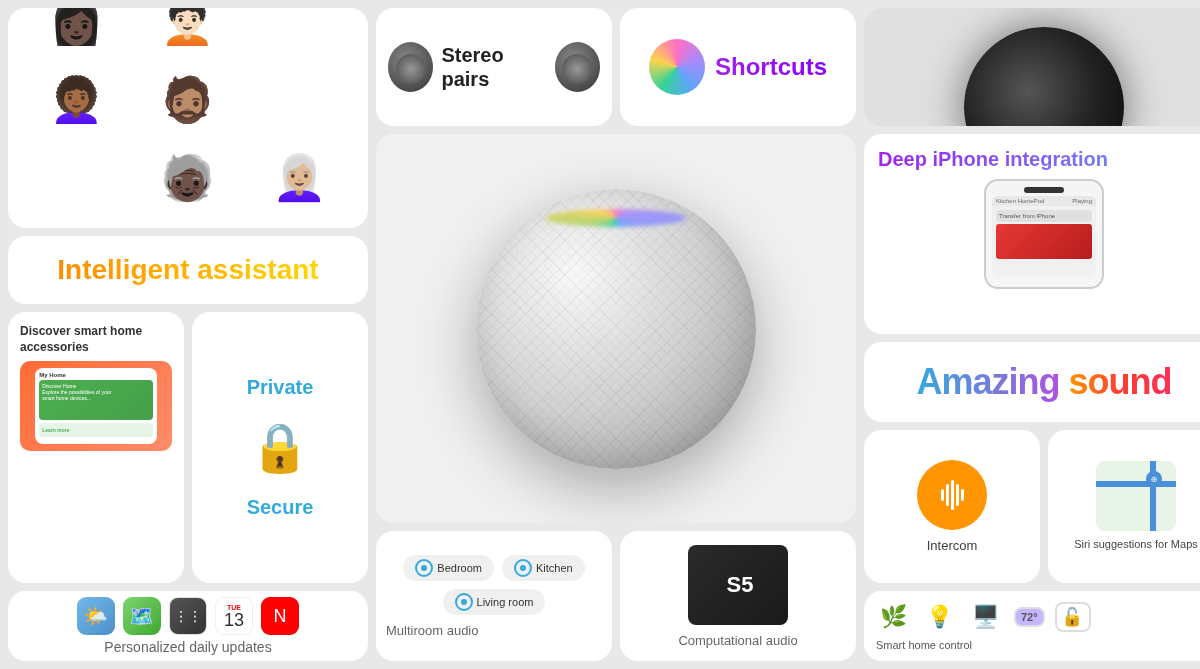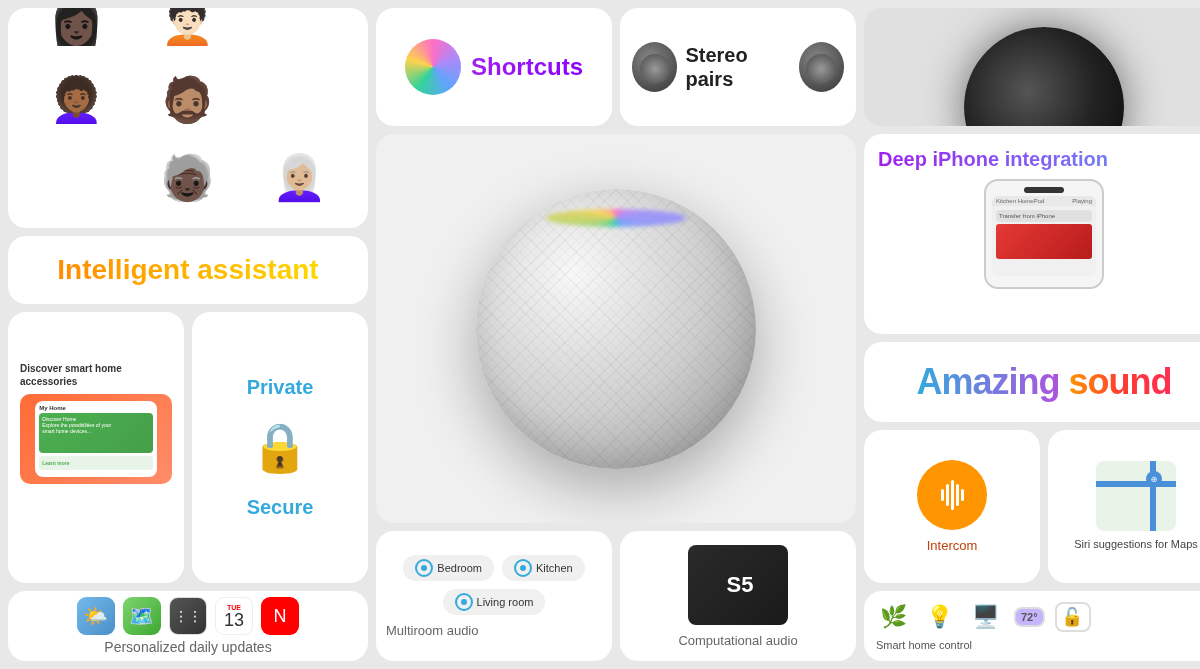--- a/index.html
+++ b/index.html
@@ -99,25 +99,24 @@
       flex: 1;
     }
     .discover-card {
       flex: 1;
       padding: 12px;
       display: flex;
       flex-direction: column;
       gap: 6px;
     }
     .discover-title {
-      font-size: 10px;
+      font-size: 12px;
       font-weight: 600;
       color: #333;
       line-height: 1.3;
-      margin-top: 38px;
     }
     .phone-mockup-small {
       background: linear-gradient(135deg, #FF6B35, #FF8C69);
       border-radius: 10px;
       height: 90px;
       width: 100%;
       display: flex;
       align-items: center;
       justify-content: center;
       overflow: hidden;
@@ -526,21 +525,21 @@
     }
     .intercom-waves {
       display: flex;
       gap: 2px;
       align-items: center;
     }
     .wave-bar {
       background: white;
       border-radius: 2px;
     }
-    .intercom-label { font-size: 13px; color: #c2410c; font-weight: 500; }
+    .intercom-label { font-size: 13px; color: #404040; font-weight: 500; }
 
     .siri-maps-card {
       flex: 1;
       display: flex;
       flex-direction: column;
       align-items: center;
       justify-content: center;
       gap: 6px;
       padding: 10px;
     }
@@ -688,35 +687,35 @@
         <span style="color:white;font-size:18px;">N</span>
       </div>
     </div>
     <div class="daily-label">Personalized daily updates</div>
   </div>
 </div>
 
 <div class="center-col">
 
   <div class="top-row-center">
+    <div class="card stereo-card">
+      <div class="homepod-mini-icon">
+        <div style="width:30px;height:30px;background:radial-gradient(circle,#999,#444);border-radius:50%;"></div>
+      </div>
+      <div class="stereo-text-block">
+        <div class="stereo-label">Stereo
+pairs</div>
+      </div>
+      <div class="homepod-mini-icon">
+        <div style="width:30px;height:30px;background:radial-gradient(circle,#999,#444);border-radius:50%;"></div>
+      </div>
+    </div>
     <div class="card shortcuts-card">
       <div class="siri-orb"></div>
       <div class="shortcuts-label">Shortcuts</div>
-    </div>
-    <div class="card stereo-card">
-      <div class="homepod-mini-icon">
-        <div style="width:30px;height:30px;background:radial-gradient(circle,#999,#444);border-radius:50%;"></div>
-      </div>
-      <div class="stereo-text-block">
-        <div class="stereo-label">Stereo
-pairs</div>
-      </div>
-      <div class="homepod-mini-icon">
-        <div style="width:30px;height:30px;background:radial-gradient(circle,#999,#444);border-radius:50%;"></div>
-      </div>
     </div>
   </div>
 
   <div class="card homepod-main-card">
     <div class="homepod-main">
       <div class="homepod-body">
         <div class="homepod-mesh"></div>
         <div class="homepod-glow"></div>
       </div>
     </div>

